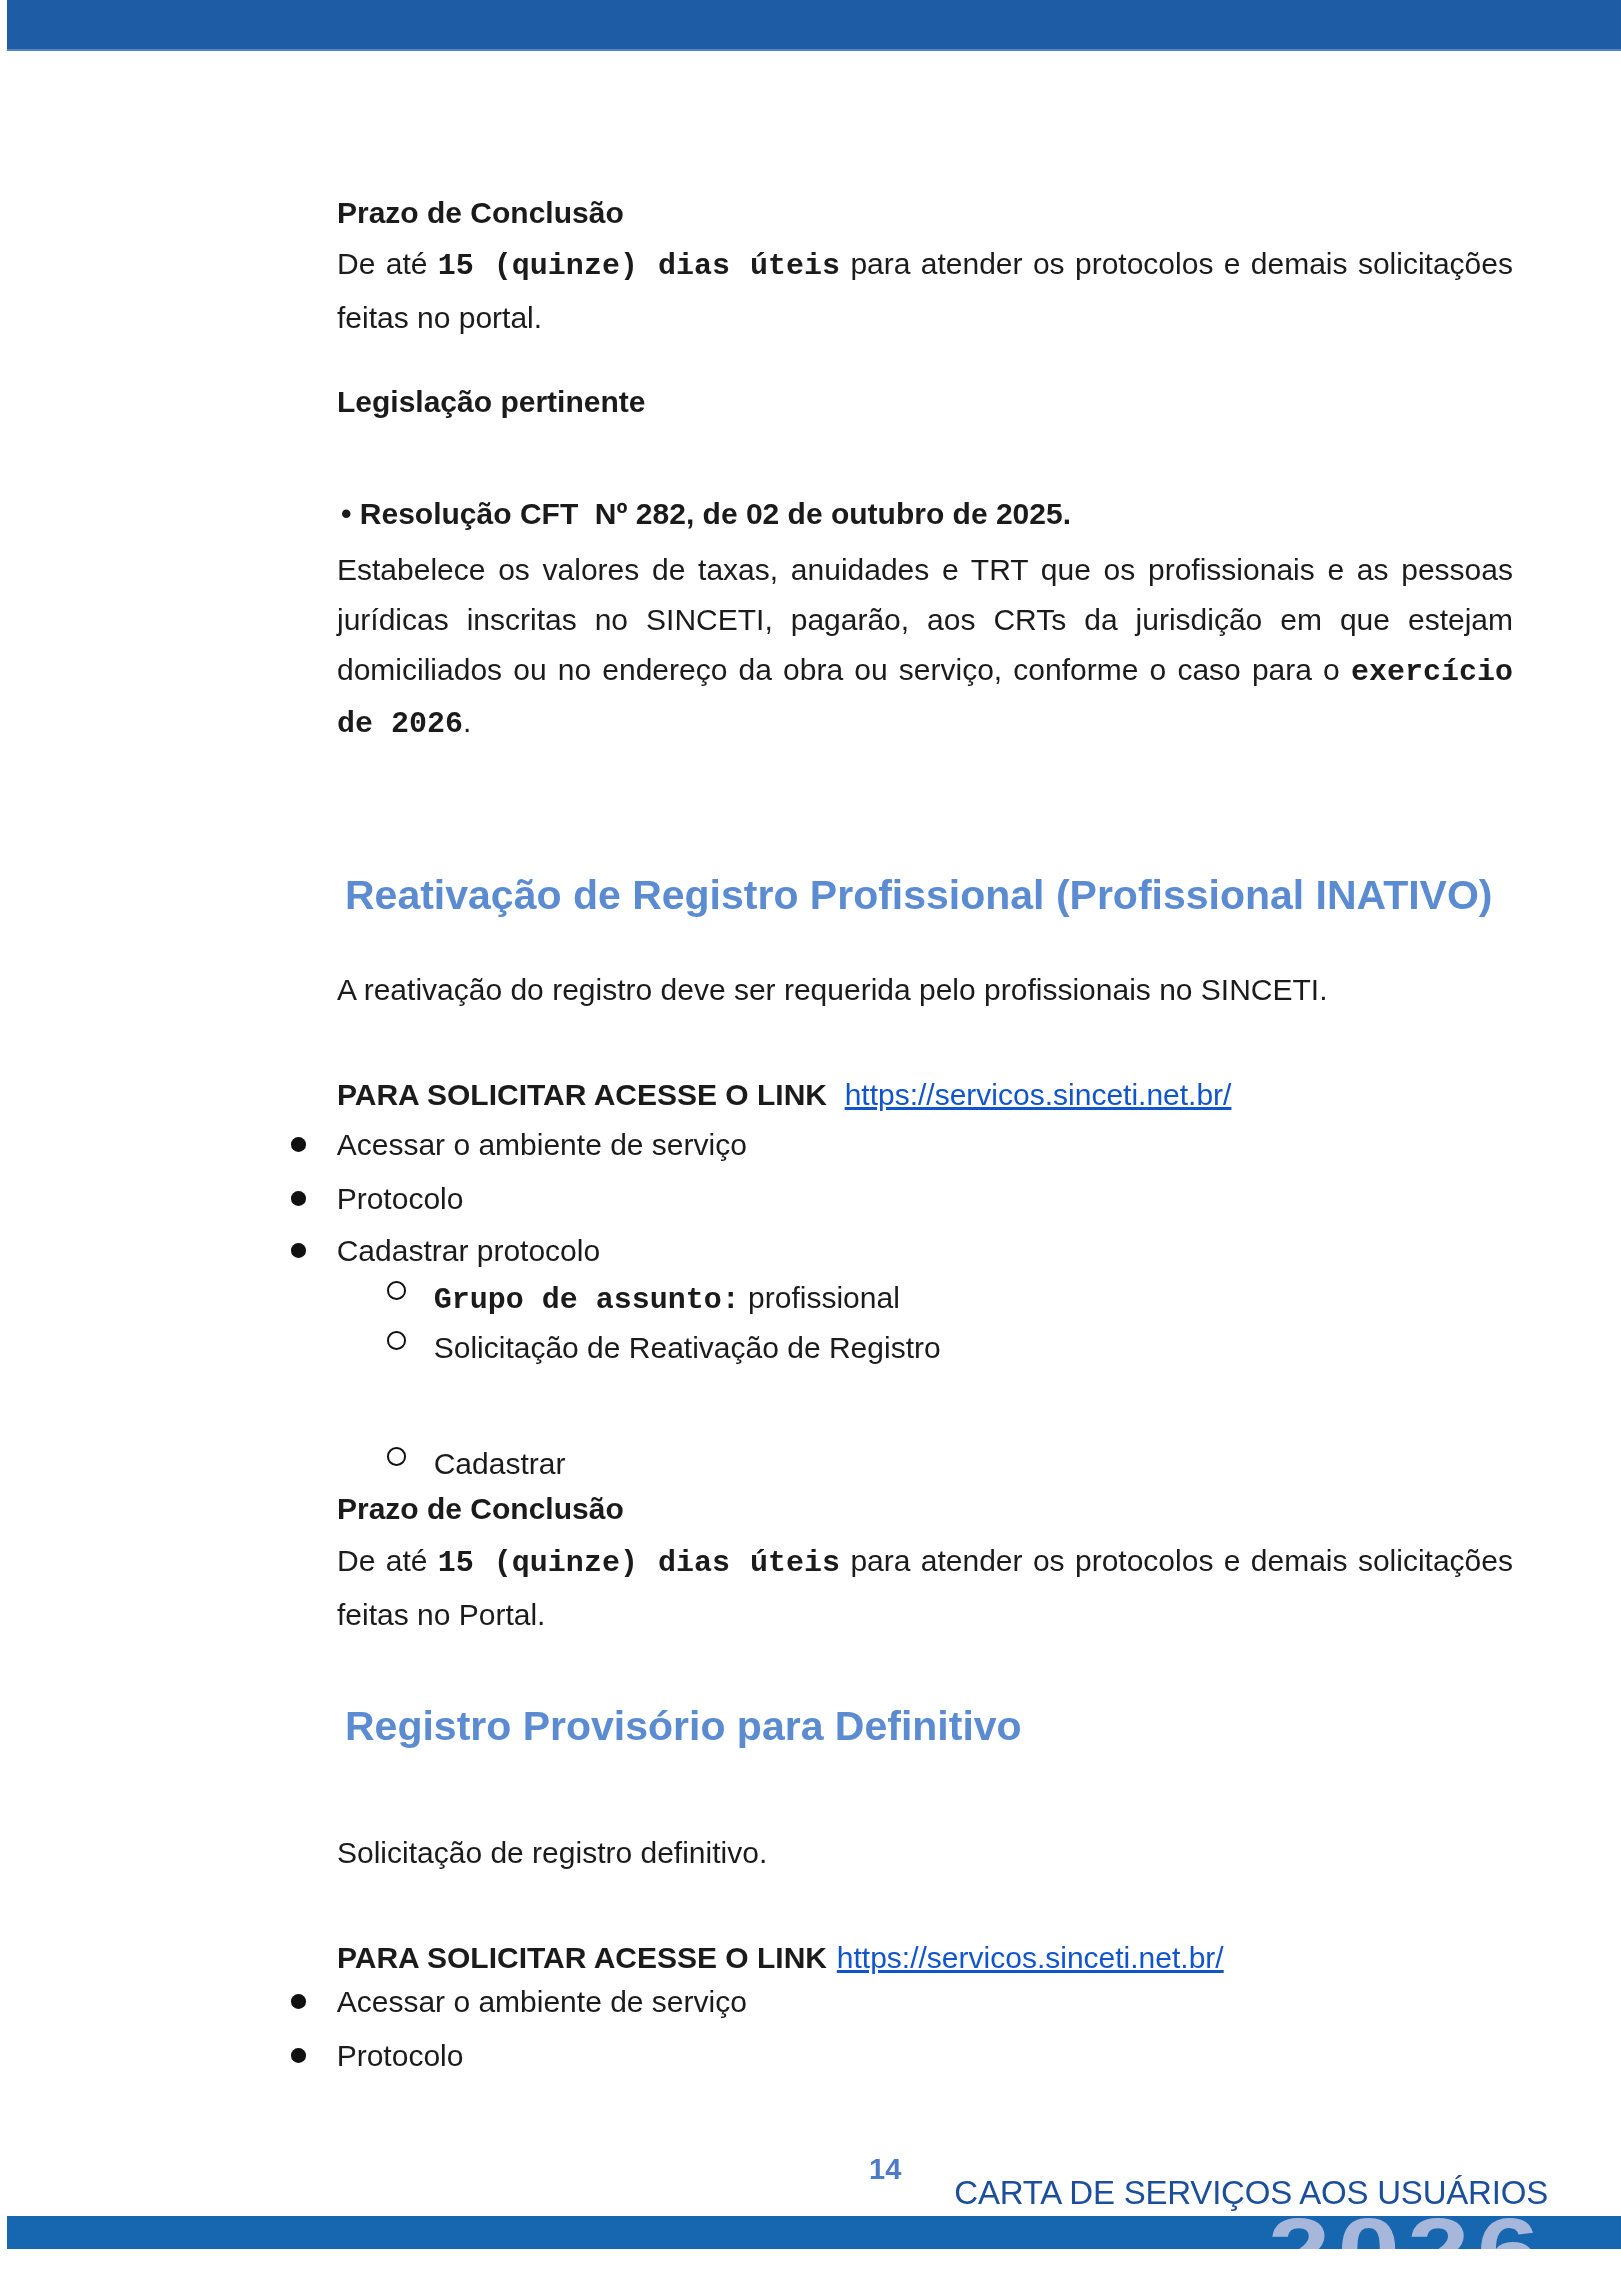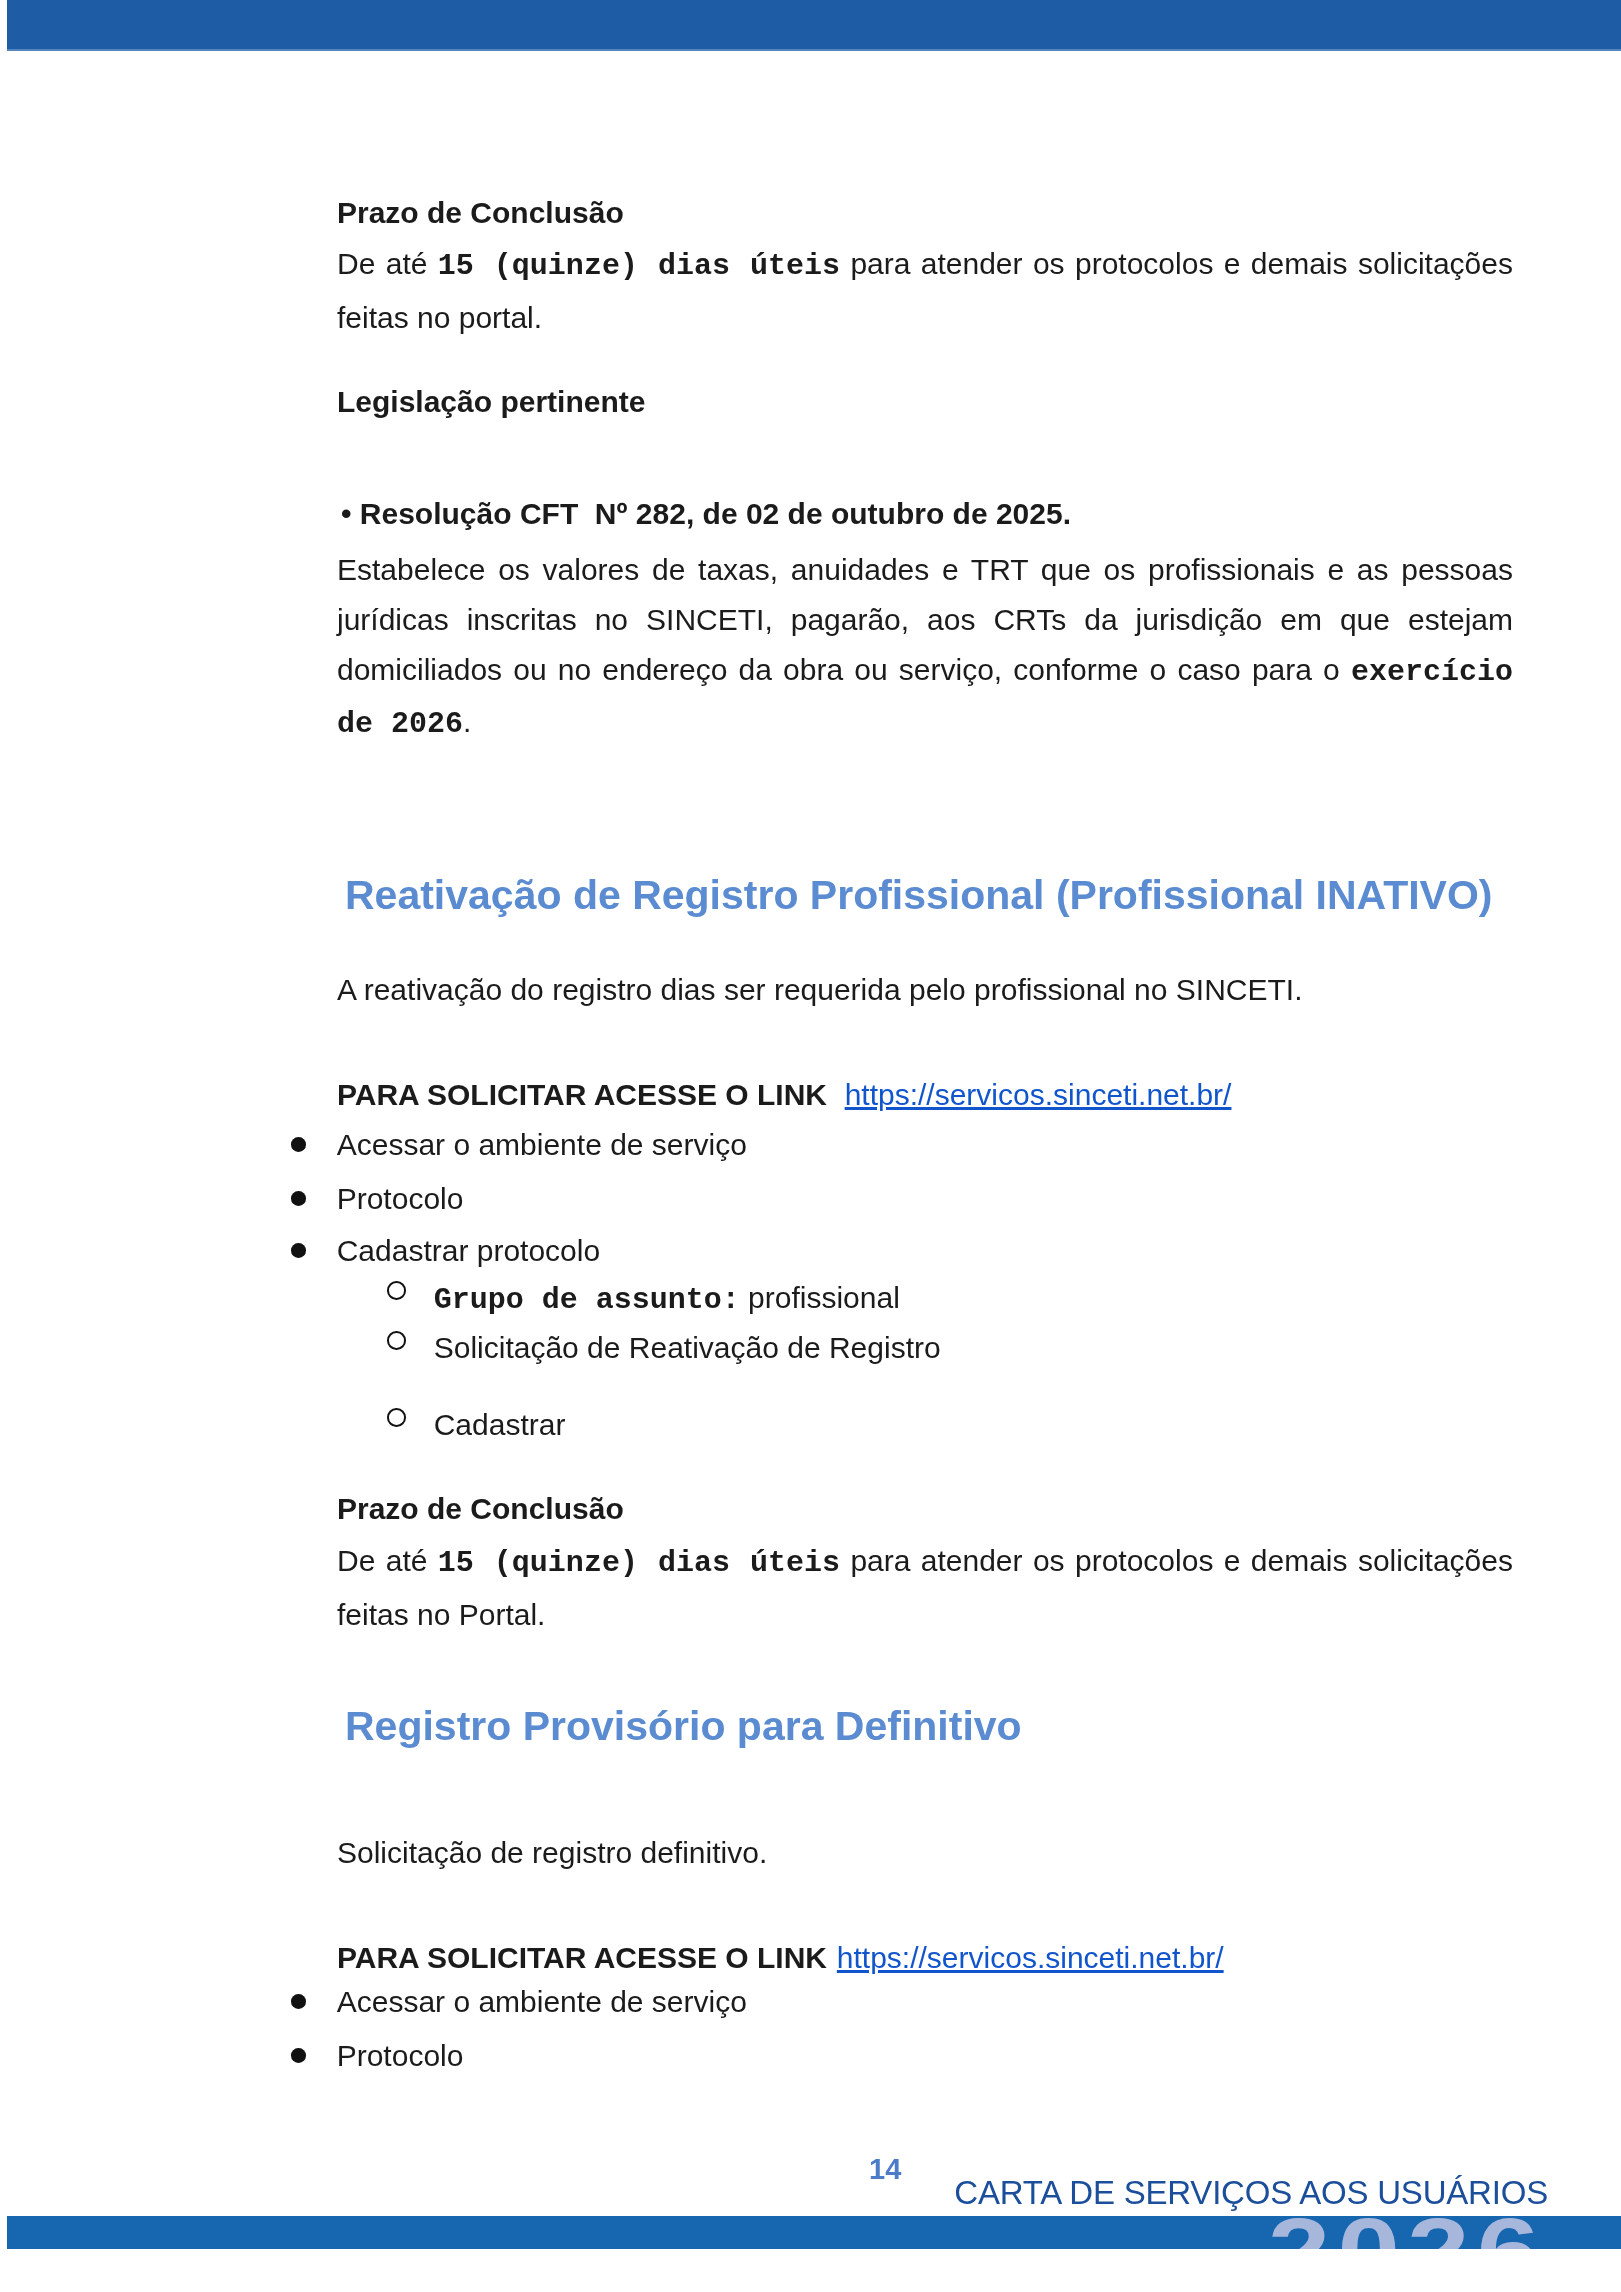--- a/index.html
+++ b/index.html
@@ -44,21 +44,21 @@
   <div class="topbar"></div>
 
   <div class="p bold" style="top:187px">Prazo de Conclusão</div>
   <div class="p just lh53" style="top:238px"><span>De até </span><b>15 (quinze) dias úteis</b><span> para atender os protocolos e demais solicitações feitas no portal.</span></div>
 
   <div class="p bold" style="top:376px">Legislação pertinente</div>
   <div class="resol" style="top:488px">• Resolução CFT  Nº 282, de 02 de outubro de 2025.</div>
   <div class="p just lh51" style="top:545px"><span>Estabelece os valores de taxas, anuidades e TRT que os profissionais e as pessoas jurídicas inscritas no SINCETI, pagarão, aos CRTs da jurisdição em que estejam domiciliados ou no endereço da obra ou serviço, conforme o caso para o </span><b>exercício de 2026</b><span>.</span></div>
 
   <div class="h" style="top:871px">Reativação de Registro Profissional (Profissional INATIVO)</div>
-  <div class="p" style="top:964px">A reativação do registro dias ser requerida pelo profissional no SINCETI.</div>
+  <div class="p" style="top:964px">A reativação do registro deve ser requerida pelo profissionais no SINCETI.</div>
 
   <div class="linkline" style="top:1069px"><span>PARA SOLICITAR ACESSE O LINK</span><a class="doclink gap1" href="#">https://servicos.sinceti.net.br/</a></div>
 
   <div class="li" style="top:1123px">
       <span class="dot"></span>
       <span>Acessar o ambiente de serviço</span>
     </div>
   <div class="li" style="top:1177px">
       <span class="dot"></span>
       <span>Protocolo</span>
@@ -69,21 +69,21 @@
     </div>
 
   <div class="li2" style="top:1281px">
       <span class="circ"></span>
       <span><b>Grupo de assunto:</b><span> profissional</span></span>
     </div>
   <div class="li2" style="top:1331px">
       <span class="circ"></span>
       <span>Solicitação de Reativação de Registro</span>
     </div>
-  <div class="li2" style="top:1408px">
+  <div class="li2" style="top:1447px">
       <span class="circ"></span>
       <span>Cadastrar</span>
     </div>
 
   <div class="p bold" style="top:1483px">Prazo de Conclusão</div>
   <div class="p just" style="top:1535px"><span>De até </span><b>15 (quinze) dias úteis</b><span> para atender os protocolos e demais solicitações feitas no Portal.</span></div>
 
   <div class="h" style="top:1702px">Registro Provisório para Definitivo</div>
   <div class="p" style="top:1827px">Solicitação de registro definitivo.</div>
 

